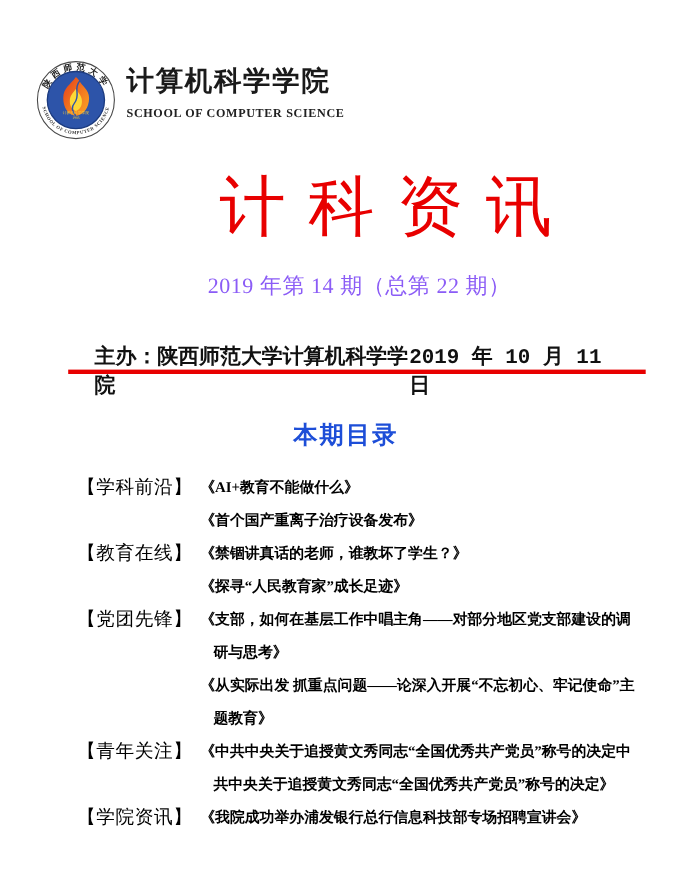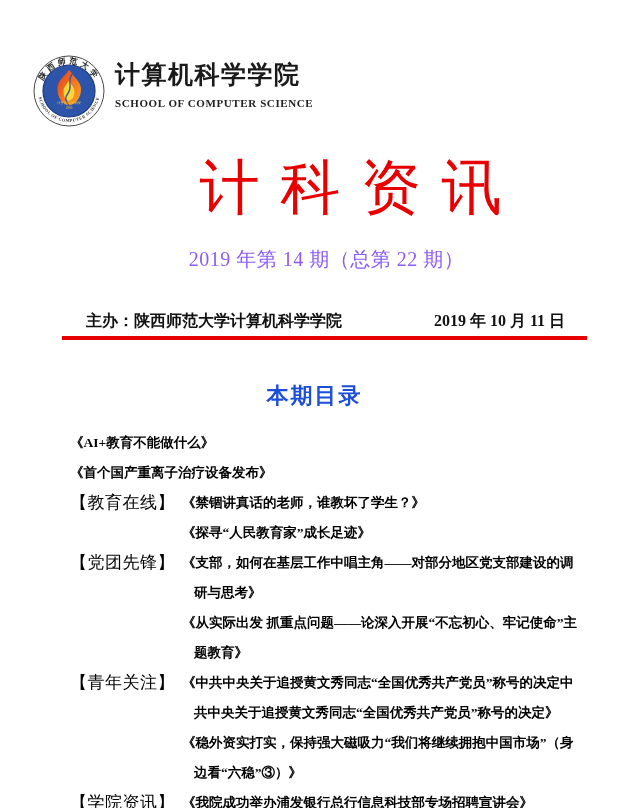--- a/index.html
+++ b/index.html
@@ -67,23 +67,24 @@
     letter-spacing: 0.5px;
     color: #8b5cf6;
   }
   .publisher-row {
     position: absolute;
     top: 311px;
     left: 86px;
     right: 64px;
     display: flex;
     justify-content: space-between;
-    font-size: 16px;
+    font-size: 19px;
     font-weight: 600;
     color: #111;
+    font-family: Liberation Mono, monospace;
   }
   .red-divider {
     position: absolute;
     top: 336px;
     left: 62px;
     width: 525px;
     height: 3.5px;
     background: #e80000;
   }
 
@@ -174,20 +175,21 @@
     <span>2019 年 10 月 11 日</span>
   </div>
 
   <div class="red-divider"></div>
 
   <div class="toc-title">本期目录</div>
 
   <div class="toc">
 
     <div class="toc-row">
+      <div class="toc-label">【学科前沿】</div>
       <div class="toc-items">
         <p class="toc-item">《AI+教育不能做什么》</p>
         <p class="toc-item">《首个国产重离子治疗设备发布》</p>
       </div>
     </div>
 
     <div class="toc-row">
       <div class="toc-label">【教育在线】</div>
       <div class="toc-items">
         <p class="toc-item">《禁锢讲真话的老师，谁教坏了学生？》</p>
@@ -200,21 +202,20 @@
       <div class="toc-items">
         <p class="toc-item">《支部，如何在基层工作中唱主角——对部分地区党支部建设的调研与思考》</p>
         <p class="toc-item">《从实际出发 抓重点问题——论深入开展“不忘初心、牢记使命”主题教育》</p>
       </div>
     </div>
 
     <div class="toc-row">
       <div class="toc-label">【青年关注】</div>
       <div class="toc-items">
         <p class="toc-item">《中共中央关于追授黄文秀同志“全国优秀共产党员”称号的决定中共中央关于追授黄文秀同志“全国优秀共产党员”称号的决定》</p>
-        <p class="toc-item">《稳外资实打实，保持强大磁吸力“我们将继续拥抱中国市场”（身边看“六稳”③）》</p>
       </div>
     </div>
 
     <div class="toc-row">
       <div class="toc-label">【学院资讯】</div>
       <div class="toc-items">
         <p class="toc-item">《我院成功举办浦发银行总行信息科技部专场招聘宣讲会》</p>
       </div>
     </div>
 

